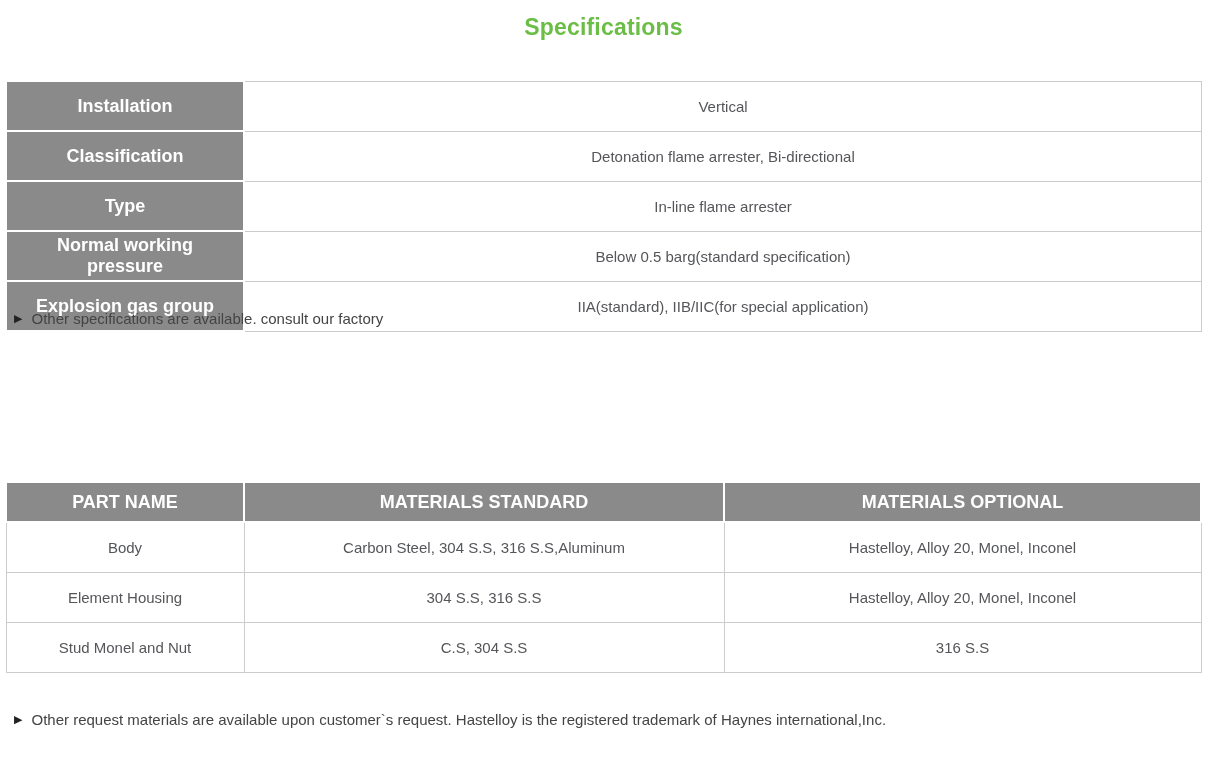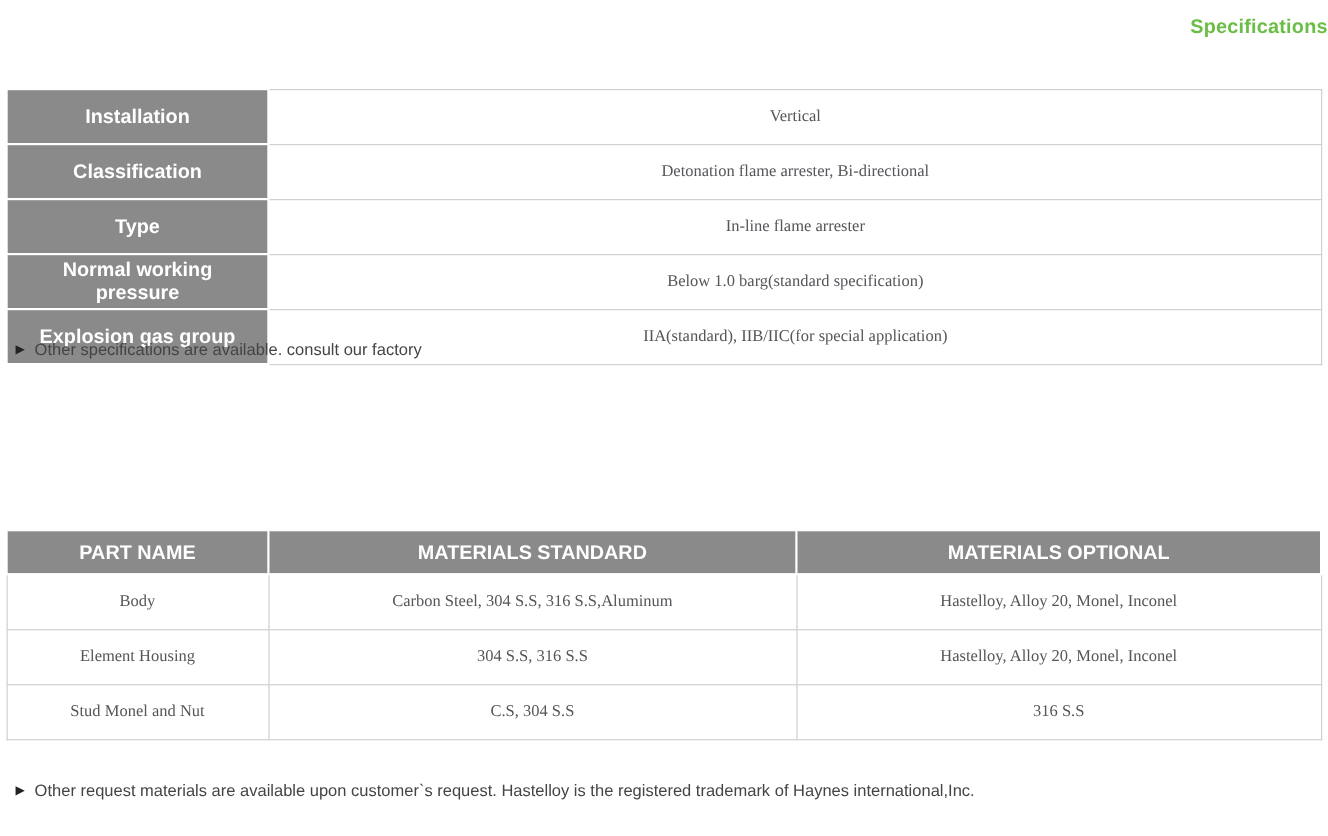--- a/index.html
+++ b/index.html
@@ -13,22 +13,22 @@
     width: 1207px;
     height: 760px;
     background: #ffffff;
     overflow: hidden;
   }
   .section-title {
     position: absolute;
     left: 0;
     right: 0;
     margin: 0;
-    text-align: right;
-    font-size: 18px;
+    text-align: center;
+    font-size: 23px;
     font-weight: 700;
     color: var(--accent-green, #6abd45);
     letter-spacing: 0.2px;
   }
   .spec-title { top: 14px; }
   .materials-title { top: 415px; }
 
   table.data-table {
     position: absolute;
     left: 5px;
@@ -58,21 +58,20 @@
   }
   .data-table td {
     background: #ffffff;
     color: var(--value-text, #55565a);
     font-size: 15px;
     font-weight: 400;
     border: 1px solid var(--border-color, #cccccc);
     text-align: center;
     vertical-align: middle;
     padding: 16px 10px;
-    font-family: Liberation Serif, serif;
   }
 
   .note {
     position: absolute;
     left: 14px;
     margin: 0;
     display: flex;
     align-items: center;
     gap: 9px;
     font-size: 15px;
@@ -108,21 +107,21 @@
         <tr>
         <th class="label-cell">Classification</th>
         <td class="value-cell">Detonation flame arrester, Bi-directional</td>
       </tr>
         <tr>
         <th class="label-cell">Type</th>
         <td class="value-cell">In-line flame arrester</td>
       </tr>
         <tr>
         <th class="label-cell">Normal working pressure</th>
-        <td class="value-cell">Below 1.0 barg(standard specification)</td>
+        <td class="value-cell">Below 0.5 barg(standard specification)</td>
       </tr>
         <tr>
         <th class="label-cell">Explosion gas group</th>
         <td class="value-cell">IIA(standard), IIB/IIC(for special application)</td>
       </tr>
       </tbody>
   </table>
 
   <p class="note note-1">
     <span class="bullet">▶</span>

